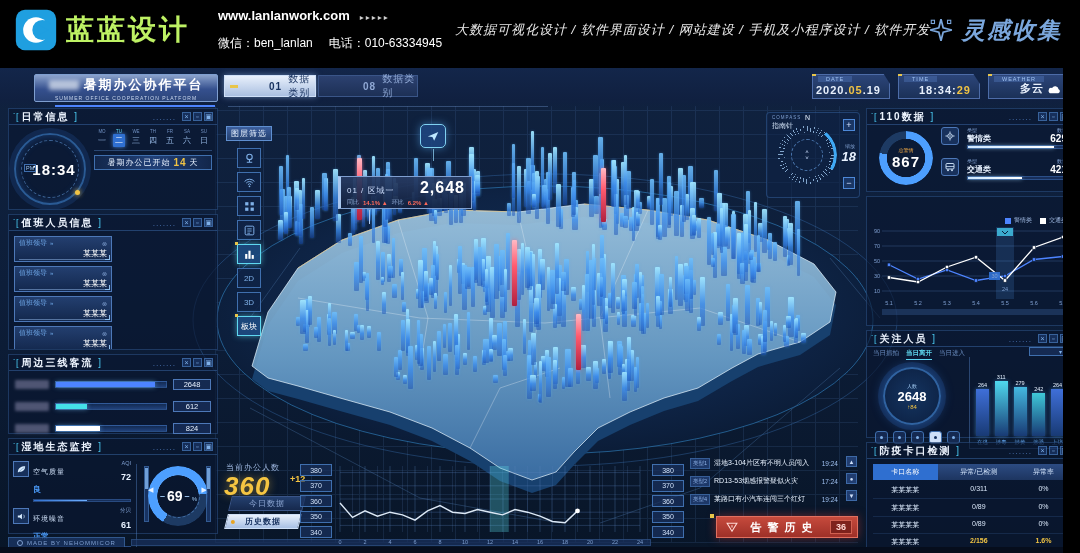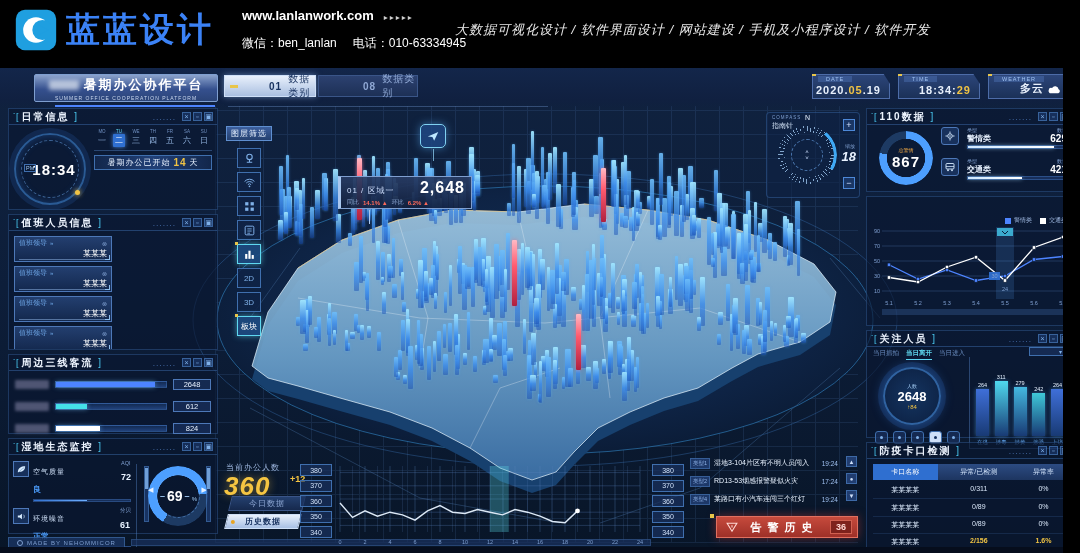--- a/index.html
+++ b/index.html
@@ -3,21 +3,21 @@
 <meta charset="utf-8">
 <style>
   html,body{margin:0;padding:0;background:#000;}
   *{box-sizing:border-box;font-family:"Liberation Sans","DejaVu Sans",sans-serif;}
   .stage{position:relative;width:1080px;height:553px;overflow:hidden;background:#000;}
 
   
   .hdr{position:absolute;top:0;left:0;width:1080px;height:60px;background:#000;display:flex;align-items:center;}
   .logo-wrap{display:flex;align-items:center;margin-left:14px;}
   .logo-ic{width:44px;height:44px;}
-  .logo-txt{color:#3b82f6;font-size:34px;font-weight:bold;letter-spacing:3px;margin-left:8px;}
+  .logo-txt{color:#bef264;font-size:28px;font-weight:bold;letter-spacing:3px;margin-left:8px;}
   .contact{margin-left:28px;color:#fff;}
   .site-url{font-size:13px;font-weight:bold;}
   .site-url .arr{color:#cfcfcf;font-size:8px;letter-spacing:2px;margin-left:10px;}
   .wx{font-size:12px;margin-top:12px;}
   .wx span{margin-right:16px;}
   .services{position:absolute;left:455px;top:0;height:60px;display:flex;align-items:center;color:#e8e8e8;font-size:13px;font-style:italic;letter-spacing:1px;}
   .collect{position:absolute;right:18px;top:0;height:60px;display:flex;align-items:center;color:#7ba7dc;}
   .collect .ctxt{font-size:23px;font-weight:bold;font-style:italic;letter-spacing:2px;margin-left:8px;}
 
   
@@ -113,21 +113,21 @@
   .pval{width:38px;height:11px;border:1px solid #4d78b8;background:rgba(25,50,95,.7);color:#e8f2ff;font-size:7.5px;text-align:center;line-height:10px;flex:none;}
 
   
   .eco-bd{display:flex;padding:5px 4px 0;}
   .eco-l{width:118px;}
   .metric{display:flex;align-items:flex-start;margin-bottom:3px;}
   .mic{width:16px;height:16px;border:1px solid #4d78b8;background:rgba(30,60,110,.7);color:#d8ecff;display:flex;align-items:center;justify-content:center;flex:none;margin-top:1px;}
   .mtx{margin-left:4px;flex:1;}
   .mlab{font-size:7px;color:#cfe0f8;letter-spacing:1px;}
   .mstat{font-size:8px;font-weight:bold;color:#4d9fff;}
-  .mval{text-align:left;flex:none;}
+  .mval{text-align:right;flex:none;}
   .munit{font-size:5.5px;color:#7f9fd0;display:block;}
   .mnum{font-size:9px;font-weight:bold;color:#e8f2ff;}
   .mbarline{height:3px;background:rgba(25,50,95,.9);border:1px solid rgba(80,140,220,.3);margin:1px 0 5px 20px;}
   .mfill{height:100%;background:linear-gradient(90deg,#2f6fd0,#6fb0ff);}
   .eco-div{width:1px;background:rgba(90,140,210,.4);margin:4px 5px;}
   .eco-g{flex:1;display:flex;align-items:center;justify-content:center;position:relative;}
   .gauge{position:relative;width:60px;height:60px;border-radius:50%;
     background:conic-gradient(from 210deg,#4d9fff 0 235deg,#1d3a63 235deg 360deg);
     -webkit-mask:radial-gradient(closest-side,transparent 68%,#000 70% 100%);mask:radial-gradient(closest-side,transparent 68%,#000 70% 100%);}
   .ginner{position:absolute;width:60px;height:60px;display:flex;align-items:center;justify-content:center;color:#fff;}
@@ -294,20 +294,28 @@
         <circle cx="31" cy="24" r="11" fill="#1f9fe0"></circle>
         <path d="M26 18 L38 24 L26 30 Z" fill="#1f9fe0"></path>
       </svg>
       <div class="logo-txt">蓝蓝设计</div>
     </div>
     <div class="contact">
       <div class="site-url"><span>www.lanlanwork.com</span><span class="arr">▸▸▸▸▸</span></div>
       <div class="wx"><span>微信：ben_lanlan</span><span>电话：010-63334945</span></div>
     </div>
     <div class="services">大数据可视化设计 / 软件界面设计 / 网站建设 / 手机及小程序设计 / 软件开发</div>
+    <div class="collect">
+      <svg width="26" height="26" viewBox="0 0 24 24">
+        <path d="M12 2 L14 10 L22 12 L14 14 L12 22 L10 14 L2 12 L10 10 Z" fill="none" stroke="#7ba7dc" stroke-width="1.6"></path>
+        <rect x="3" y="3" width="3" height="3" fill="none" stroke="#7ba7dc"></rect>
+        <rect x="18" y="3" width="3" height="3" fill="none" stroke="#7ba7dc"></rect>
+      </svg>
+      <span class="ctxt">灵感收集</span>
+    </div>
   </header>
 
   <div class="dash">
     <div class="gridbg"></div>
 
     <svg class="map-svg" width="1080" height="493" viewBox="0 0 1080 493">
       <defs>
         <radialGradient id="gFloor" cx="50%" cy="45%" r="60%">
           <stop offset="0%" stop-color="#143158"></stop>
             <stop offset="70%" stop-color="#0e2344"></stop>

